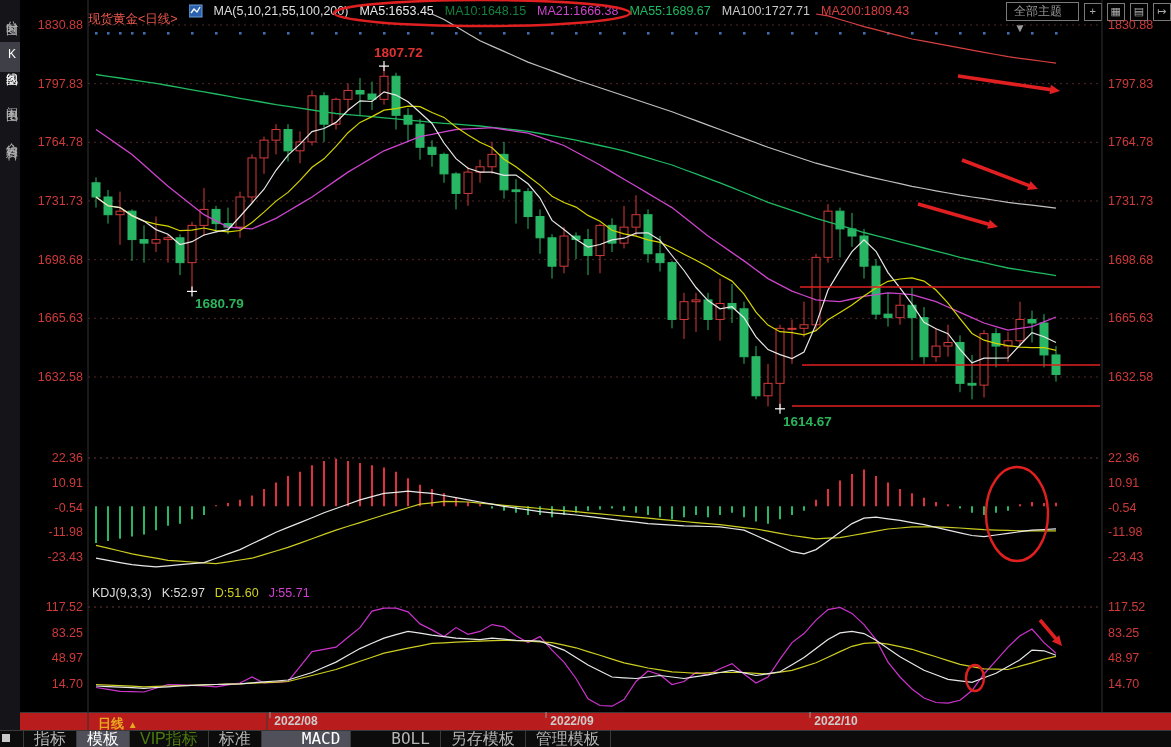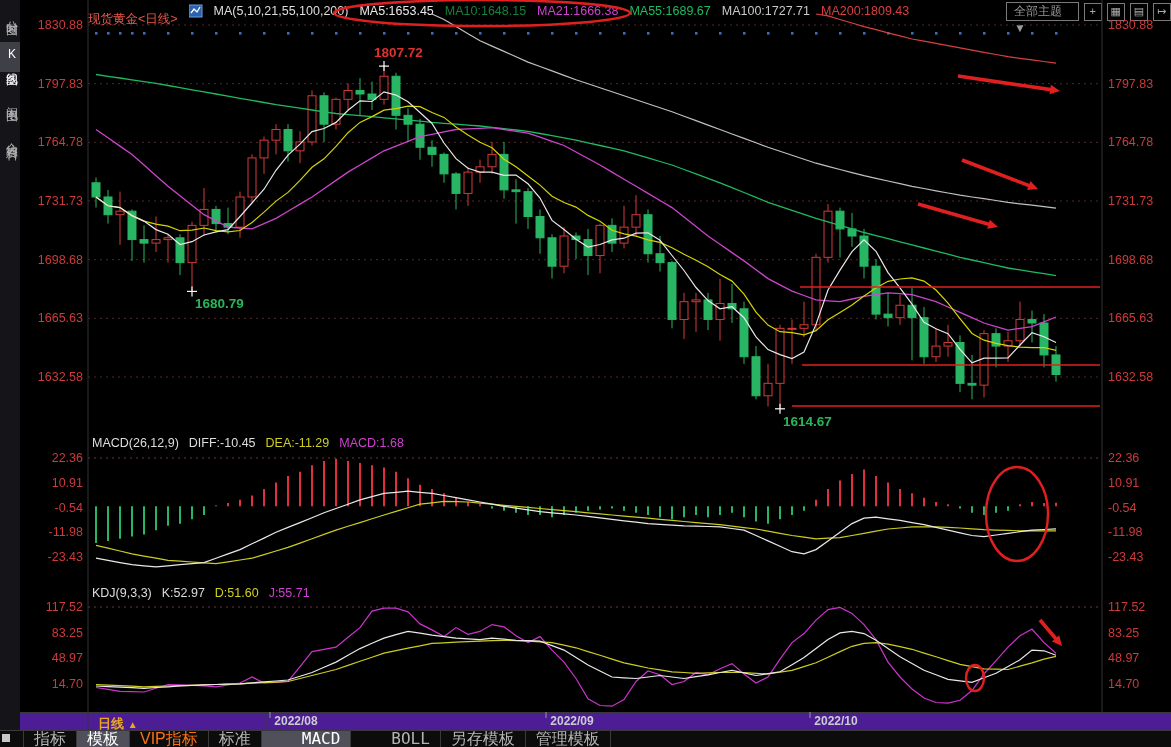--- a/index.html
+++ b/index.html
@@ -24,32 +24,32 @@
   #theme-btn{border:1px solid #7a7a7a;color:#999;font-size:12px;padding:0 7px;height:17px;
              line-height:17px;background:#000;cursor:pointer;}
   .win-btn{border:1px solid #7a7a7a;color:#aaa;width:17px;height:16px;font-size:11px;line-height:15px;
            text-align:center;background:#000;cursor:pointer;}
   
   .panel-title{position:absolute;display:flex;gap:10px;font-size:12.5px;white-space:nowrap;}
   #macd-title{left:92px;top:436px;}
   #kdj-title{left:92px;top:586px;}
   .t-white{color:#dddddd;} .t-yellow{color:#cfcf22;} .t-magenta{color:#d040d0;}
   
-  #axis-row{position:absolute;left:20px;top:712px;width:1151px;height:18px;background:#4c1d95;
+  #axis-row{position:absolute;left:20px;top:712px;width:1151px;height:18px;background:#b91c1c;
             border-top:1px solid #3a3a3a;box-sizing:border-box;}
   #period-chip{position:absolute;left:78px;top:2px;color:#e8a820;font-size:13px;font-weight:bold;cursor:pointer;}
   #period-chip .arrow{font-size:10px;}
   
   #tabbar{position:absolute;left:0;top:730px;width:1171px;height:17px;background:#0c0c0c;
           border-top:1px solid #3a3a3a;display:flex;align-items:stretch;box-sizing:border-box;}
   #drag-handle{width:8px;height:8px;background:#c8c8c8;margin:3px 0 0 2px;}
   .tab-spacer{width:13px;border-right:1px solid #3a3a3a;}
   .btab{padding:0 10px;font-size:16px;line-height:16px;color:#b5b5b5;border-right:1px solid #3a3a3a;cursor:pointer;}
   .btab.active{background:#50505a;color:#fff;}
-  .btab.vip{color:#f97316;}
+  .btab.vip{color:#4d7c0f;}
   .btab.mono{font-family:"DejaVu Sans Mono",monospace;padding-left:40px;}
   #chart-svg{position:absolute;left:0;top:0;pointer-events:none;}
 </style>
 </head>
 <body>
 
 <div id="app">
 
   <aside id="sidebar">
     <div class="side-item">分时图</div>
@@ -76,26 +76,20 @@
   </header>
 
   <div id="hdr-right">
     <div id="theme-btn">全部主题▼</div>
     <div class="win-btn">+</div>
     <div class="win-btn">▦</div>
     <div class="win-btn">▤</div>
     <div class="win-btn">↦</div>
   </div>
 
-  <div class="panel-title" id="macd-title">
-    <span class="t-white">MACD(26,12,9)</span>
-    <span class="t-white">DIFF:-10.45</span>
-    <span class="t-yellow">DEA:-11.29</span>
-    <span class="t-magenta">MACD:1.68</span>
-  </div>
 
   <div class="panel-title" id="kdj-title">
     <span class="t-white">KDJ(9,3,3)</span>
     <span class="t-white">K:52.97</span>
     <span class="t-yellow">D:51.60</span>
     <span class="t-magenta">J:55.71</span>
   </div>
 
   <div id="axis-row">
     <div id="period-chip">

